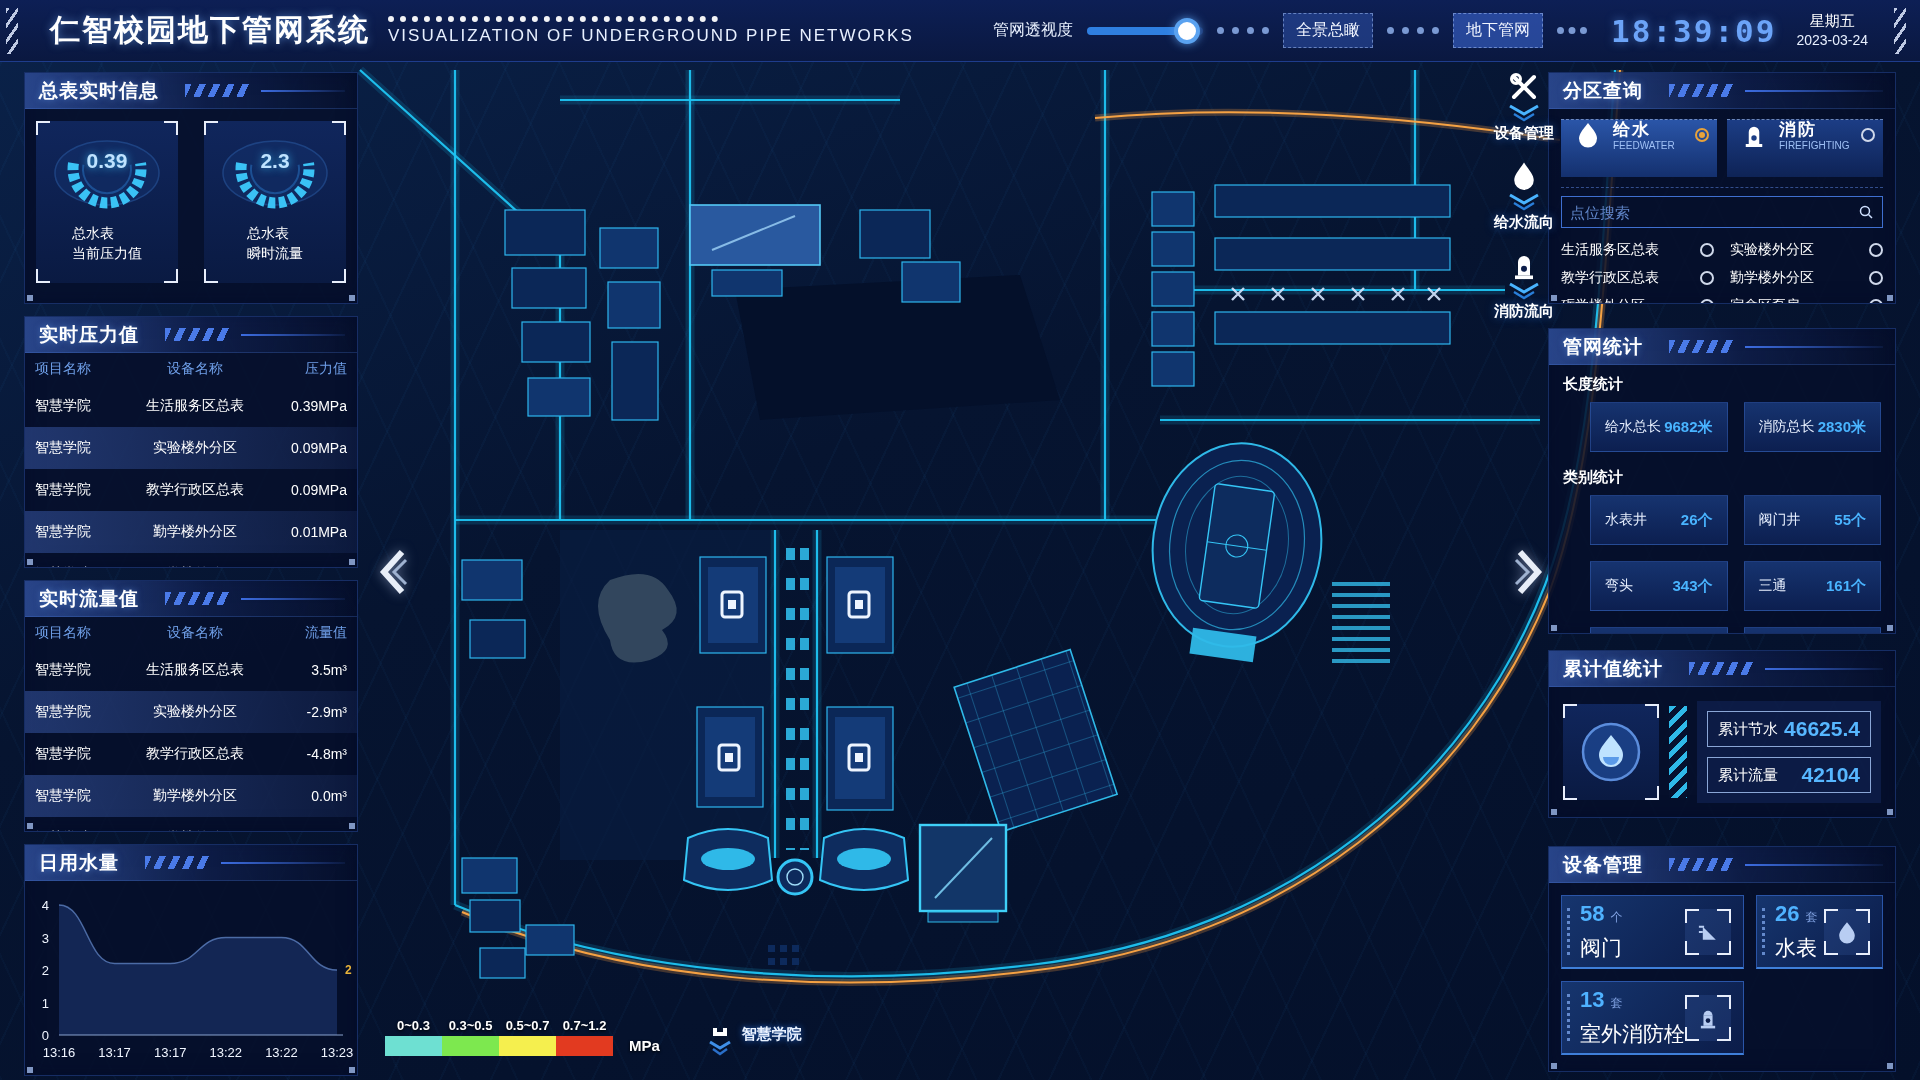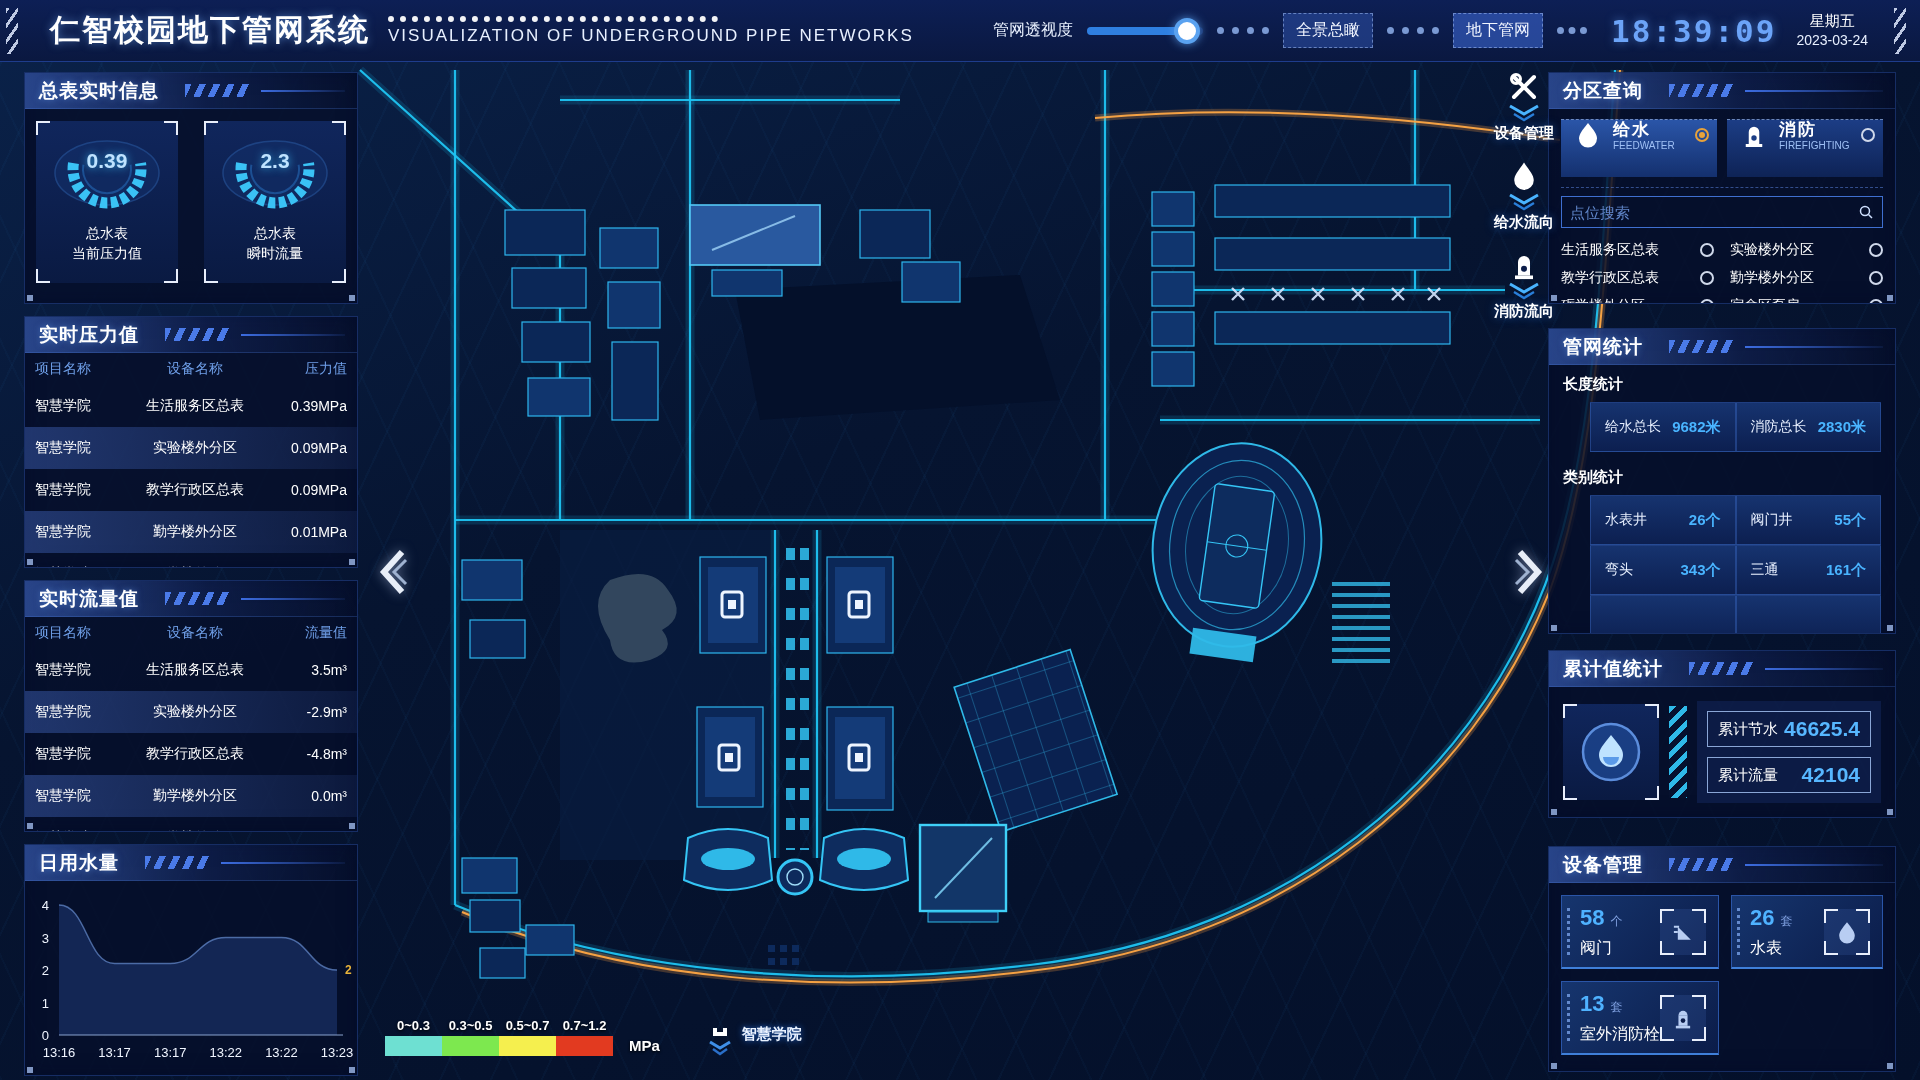--- a/index.html
+++ b/index.html
@@ -85,21 +85,21 @@
     background:linear-gradient(180deg,#10265c,#0a1a42);
     display:flex; flex-direction:column; align-items:center; }
   .cfr::before, .cfr::after, .cfr .cb::before, .cfr .cb::after { content:""; position:absolute; width:12px; height:12px; }
   .cfr::before { left:0; top:0; border-left:2px solid #e8eefb; border-top:2px solid #e8eefb; }
   .cfr::after  { right:0; top:0; border-right:2px solid #e8eefb; border-top:2px solid #e8eefb; }
   .cfr .cb::before { left:0; bottom:0; border-left:2px solid #e8eefb; border-bottom:2px solid #e8eefb; }
   .cfr .cb::after  { right:0; bottom:0; border-right:2px solid #e8eefb; border-bottom:2px solid #e8eefb; }
   .gauge-wrap { position:relative; width:120px; height:88px; margin-top:8px; }
   .gauge-value { position:absolute; left:0; right:0; top:20px; text-align:center;
     font-size:21px; font-weight:bold; color:#bfe3ff; text-shadow:0 0 8px rgba(60,190,250,.9); }
-  .gauge-label { text-align:center; font-size:14px; line-height:1.45; margin-top:6px; }
+  .gauge-label { font-size:14px; line-height:1.45; margin-top:6px; }
 
   .table-panel { height:252px; }
   .trow { display:grid; grid-template-columns:96px 1fr 88px; align-items:center; height:42px; padding:0 10px; font-size:14px; }
   .trow.head { height:32px; color:#6f9fe8; font-size:14px; }
   .trow.hl { background:linear-gradient(90deg, rgba(66,102,190,.45), rgba(66,102,190,.12)); }
   .trow span:nth-child(2) { text-align:center; }
   .trow span:nth-child(3) { text-align:right; }
 
   .p-daily { flex:1; }
   .chart-area { fill:rgba(22,42,92,.85); stroke:none; }
@@ -128,21 +128,21 @@
   .zone-divider { margin:10px 12px 8px; border-top:1px dashed rgba(90,130,220,.55); }
   .search-box { margin:0 12px; height:32px; border:1px solid #3f6fd0; display:flex; align-items:center; padding:0 8px; }
   .search-box input { flex:1; background:transparent; border:none; outline:none; color:#cfe0ff; font-size:15px; font-family:"Liberation Sans",sans-serif; }
   .search-box input::placeholder { color:#5f85c8; }
   .opt-list { margin:8px 12px 0; height:70px; overflow:hidden; display:grid; grid-template-columns:1fr 1fr; column-gap:16px; }
   .opt { display:flex; align-items:center; justify-content:space-between; height:28px; font-size:14px; cursor:pointer; }
   .opt .radio { position:static; flex:none; }
 
   .p-stats { height:306px; margin-bottom:16px; }
   .sec-label { font-size:15px; font-weight:bold; margin:10px 14px 8px; }
-  .stat-grid { display:grid; grid-template-columns:1fr 1fr; margin:0 14px;padding-left:27px; }
+  .stat-grid { display:grid; grid-template-columns:1fr 1fr; gap:16px; margin:0 14px;padding-left:27px; }
   .stat-box { height:50px; display:flex; align-items:center; justify-content:space-between; padding:0 14px;
     background:linear-gradient(180deg,#16336f,#0c1f50); border:1px solid rgba(70,120,220,.35); }
   .stat-box .sl { font-size:14px; color:#e8f0ff; }
   .stat-box .sv { font-size:15px; color:#49b4ff; font-weight:bold; }
 
   .p-cum { height:168px; margin-bottom:28px; }
   .cum-row { display:flex; align-items:center; gap:10px; padding:14px 14px 0; }
   .cum-icon-card { position:relative; width:96px; height:96px; flex:none;
     background:linear-gradient(180deg,#10265c,#0a1a42); display:flex; align-items:center; justify-content:center; }
   .cum-stripe { width:18px; height:92px; flex:none;
@@ -152,21 +152,21 @@
   .cum-box .cl { font-size:15px; }
   .cum-box .cv { font-size:21px; font-weight:bold; color:#57b7ff; }
 
   .p-dev { flex:1; }
   .dev-grid { display:grid; grid-template-columns:1fr 1fr; gap:12px; padding:12px 12px 0; }
   .dev-card { position:relative; height:74px; display:flex; align-items:center; justify-content:space-between; padding:0 12px 0 18px;
     background:linear-gradient(135deg,#16356e,#0b1c49); border:1px solid #2a55a8; border-bottom:2px solid #3f7fd9; cursor:pointer; }
   .dev-card::before { content:""; position:absolute; left:5px; top:12px; bottom:12px; border-left:3px dotted rgba(120,160,230,.8); }
   .dev-count { font-size:22px; font-weight:bold; color:#4fb2ff; }
   .dev-unit { font-size:12px; color:#7fa0e0; margin-left:6px; }
-  .dev-label { font-size:16px; margin-top:7px; white-space:nowrap; }
+  .dev-label { font-size:21px; margin-top:7px; white-space:nowrap; }
   .dev-icon-frame { position:relative; width:46px; height:46px; background:rgba(90,130,220,.16);
     display:flex; align-items:center; justify-content:center; flex:none; }
 
   
   .map-toolbar { position:absolute; left:1478px; top:70px; width:92px; display:flex; flex-direction:column; gap:16px; z-index:45; }
   .tool-item { display:flex; flex-direction:column; align-items:center; cursor:pointer; }
   .tool-label { font-size:15px; font-weight:bold; text-shadow:0 0 6px rgba(0,20,60,.9), 0 0 10px rgba(60,140,240,.6); margin-top:2px; white-space:nowrap; }
   .nav-arrow { position:absolute; top:548px; width:34px; height:48px; cursor:pointer; z-index:44;
     filter:drop-shadow(0 0 6px rgba(200,220,255,.5)); }
   .nav-left { left:376px; } .nav-right { left:1512px; }

